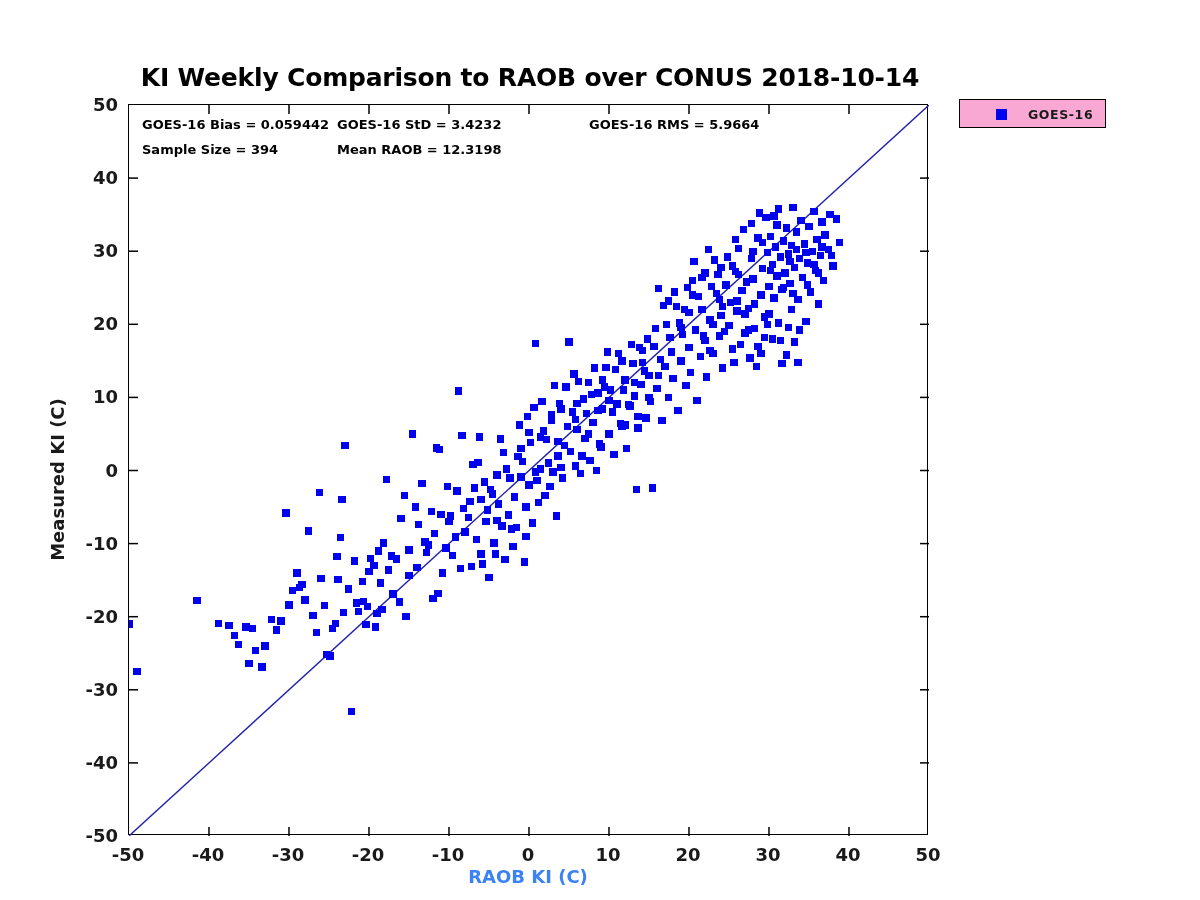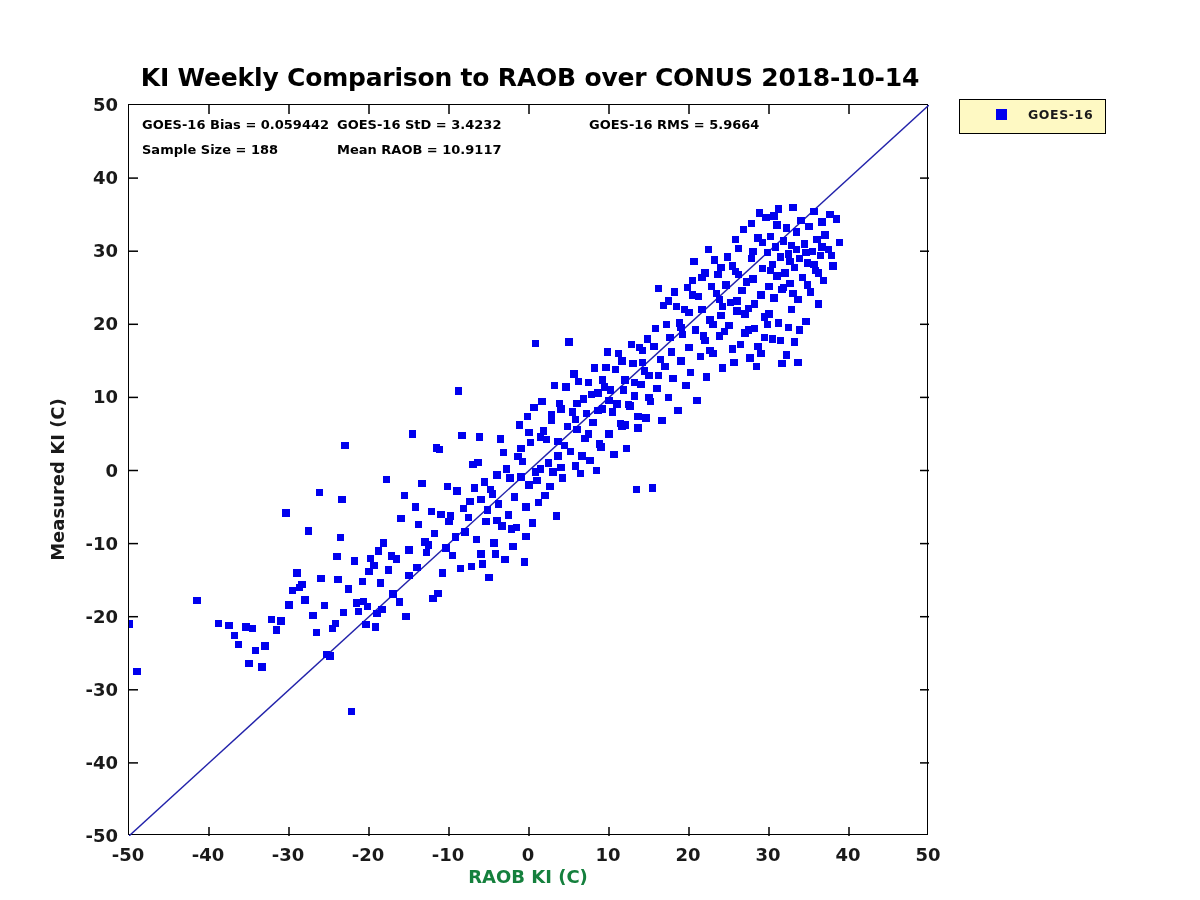--- a/index.html
+++ b/index.html
@@ -81,44 +81,44 @@
     white-space: nowrap;
   }
   .axis-title-x {
     position: absolute;
     top: 829px;
     left: 128px;
     width: 800px;
     text-align: center;
     font-size: 18px;
     font-weight: bold;
-    color: #15803d;
+    color: #3b82f6;
     font-family: "DejaVu Sans", sans-serif;
   }
   .axis-title-y {
     position: absolute;
     left: -43px;
     top: 432px;
     width: 200px;
     text-align: center;
     font-size: 18px;
     font-weight: bold;
     color: #1a1a1a;
     font-family: "DejaVu Sans", sans-serif;
     transform: rotate(-90deg);
     transform-origin: center center;
   }
   #legend-box {
     position: absolute;
     left: 959px;
     top: 62px;
     width: 147px;
-    height: 35px;
+    height: 29px;
     border: 1.3px solid #000000;
-    background: #fef9c3;
+    background: #f9a8d4;
     box-sizing: border-box;
   }
   #legend-swatch {
     position: absolute;
     left: 36px;
     top: 9px;
     width: 11px;
     height: 11px;
     background: #0000ee;
   }
@@ -579,22 +579,22 @@
           <rect x="249.10000000000002" y="500.69" width="7.4" height="7.4" fill="#0000ee" shape-rendering="crispEdges"></rect>
           <rect x="210.70000000000002" y="503.614" width="7.4" height="7.4" fill="#0000ee" shape-rendering="crispEdges"></rect>
         </g>
       </svg>
   </div>
 
   <div id="annotations-layer">
       <div class="stat-note" style="left: 142px; top: 80px;">GOES-16 Bias = 0.059442</div>
       <div class="stat-note" style="left: 337px; top: 80px;">GOES-16 StD = 3.4232</div>
       <div class="stat-note" style="left: 589px; top: 80px;">GOES-16 RMS = 5.9664</div>
-      <div class="stat-note" style="left: 142px; top: 105px;">Sample Size = 188</div>
-      <div class="stat-note" style="left: 337px; top: 105px;">Mean RAOB = 10.9117</div>
+      <div class="stat-note" style="left: 142px; top: 105px;">Sample Size = 394</div>
+      <div class="stat-note" style="left: 337px; top: 105px;">Mean RAOB = 12.3198</div>
     </div>
   <div id="xticks-layer">
       <div class="tick-label-x" style="left: 128px; top: 807px;">-50</div>
       <div class="tick-label-x" style="left: 208px; top: 807px;">-40</div>
       <div class="tick-label-x" style="left: 288px; top: 807px;">-30</div>
       <div class="tick-label-x" style="left: 368px; top: 807px;">-20</div>
       <div class="tick-label-x" style="left: 448px; top: 807px;">-10</div>
       <div class="tick-label-x" style="left: 528px; top: 807px;">0</div>
       <div class="tick-label-x" style="left: 608px; top: 807px;">10</div>
       <div class="tick-label-x" style="left: 688px; top: 807px;">20</div>

